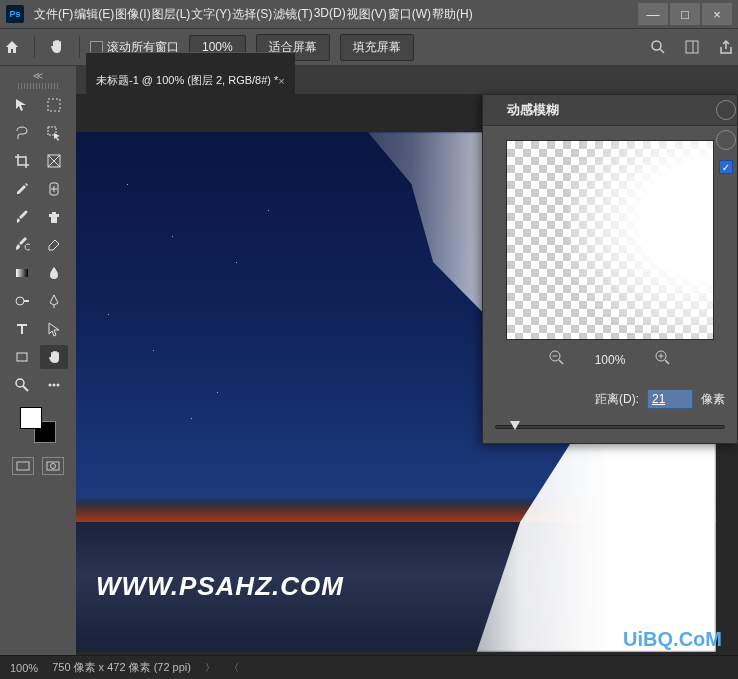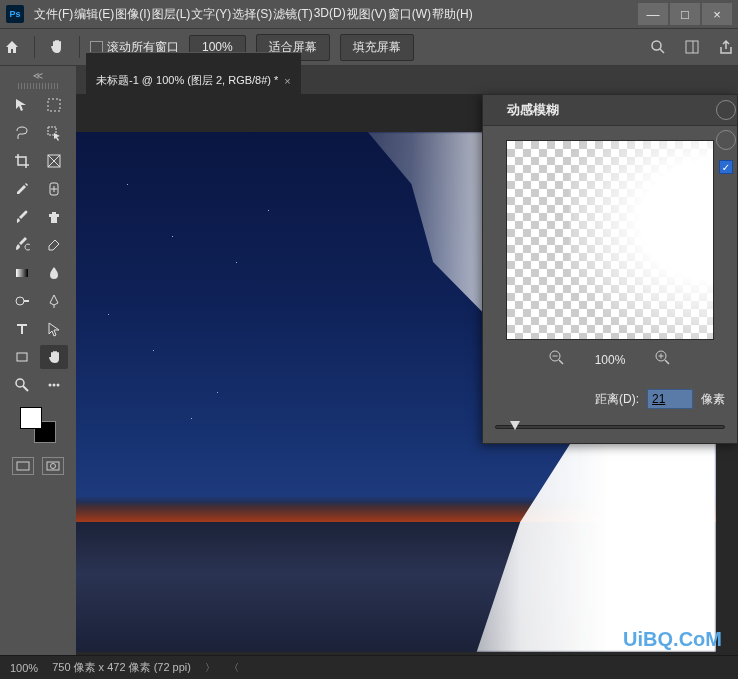--- a/index.html
+++ b/index.html
@@ -23,40 +23,40 @@
   .tools { display: grid; grid-template-columns: 28px 28px; gap: 4px; }
   .tool { width: 28px; height: 24px; display: flex; align-items: center; justify-content: center; cursor: pointer; border-radius: 2px; fill: #e0e0e0; }
   .tool.active { background: #3a3a3a; }
   .swatches { margin-top: 10px; position: relative; width: 36px; height: 36px; }
   .sw-fg { position: absolute; width: 22px; height: 22px; background: #fff; border: 1px solid #000; top: 0; left: 0; z-index: 2; }
   .sw-bg { position: absolute; width: 22px; height: 22px; background: #000; border: 1px solid #888; bottom: 0; right: 0; }
   .modebtns { margin-top: 14px; display: flex; gap: 8px; }
   .modebtn { width: 22px; height: 18px; border: 1px solid #888; fill: #ccc; display: flex; align-items: center; justify-content: center; cursor: pointer; }
   .docarea { flex: 1; background: #282828; display: flex; flex-direction: column; position: relative; }
   .tabrow { height: 28px; background: #3b3b3b; display: flex; align-items: center; padding: 0 10px; }
-  .doctab { background: #282828; padding: 20px 10px; border-top: 1px solid #555; font-size: 11px; display: flex; align-items: center; gap: 6px; }
+  .doctab { background: #282828; padding: 20px 10px; border-top: 1px solid #555; font-size: 11px; display: flex; align-items: center; }
   .doctab .x { cursor: pointer; color: #aaa; }
   .canvaswrap { flex: 1; position: relative; overflow: hidden; display: flex; align-items: flex-start; justify-content: flex-start; padding: 38px 0 0 0; }
   .canvas { width: 640px; height: 520px; position: relative; background: linear-gradient(to bottom,#0a1642 0%,#0e2055 30%,#16306e 55%,#1d3a7c 70%,#26293a 72%,#0d0d12 78%,#0d0d12 100%); overflow: hidden; }
   .sunset { position: absolute; bottom: 110px; left: 0; right: 0; height: 40px; background: linear-gradient(to bottom,rgba(255,80,20,0) 0%,rgba(255,80,20,0.6) 50%,rgba(255,170,40,0.5) 70%,rgba(10,10,20,0) 100%); }
   .ground { position: absolute; bottom: 0; left: 0; right: 0; height: 130px; background: linear-gradient(to bottom,#1b2238 0%,#2a3352 40%,#1a2138 100%); }
   .streaks { position: absolute; top: 0; right: 0; width: 68%; height: 100%; background: linear-gradient(to right, rgba(255,255,255,0) 0%, rgba(255,255,255,0.3) 30%, rgba(255,255,255,0.9) 55%, #fff 75%, #fff 100%); clip-path: polygon(20% 0, 100% 0, 100% 100%, 45% 100%, 55% 75%, 68% 58%, 55% 42%, 35% 25%, 30% 10%); filter: blur(1px); }
   .stars { position: absolute; inset: 0; }
   .star { position: absolute; width: 1px; height: 1px; background: #cde; border-radius: 50%; }
   .wm { position: absolute; bottom: 50px; left: 20px; color: #fff; font-size: 26px; font-weight: bold; font-style: italic; letter-spacing: 1px; }
   .dialog { position: absolute; top: 94px; right: 0; width: 256px; background: #535353; border: 1px solid #2a2a2a; box-shadow: -2px 2px 10px rgba(0,0,0,0.5); }
   .dlg-title { background: #424242; padding: 6px 24px; font-weight: bold; font-size: 13px; border-bottom: 1px solid #333; }
   .dlg-body { padding: 14px 12px; }
   .preview { width: 208px; height: 200px; background-image: linear-gradient(45deg,#ccc 25%,transparent 25%),linear-gradient(-45deg,#ccc 25%,transparent 25%),linear-gradient(45deg,transparent 75%,#ccc 75%),linear-gradient(-45deg,transparent 75%,#ccc 75%); background-size: 16px 16px; background-position: 0 0,0 8px,8px -8px,-8px 0; background-color: #fff; border: 1px solid #2a2a2a; position: relative; margin: 0 auto; }
   .prev-blur { position: absolute; top: 0; right: 0; width: 70%; height: 100%; background: radial-gradient(ellipse at 100% 40%, #fff 0%, #fff 35%, rgba(255,255,255,0.6) 55%, rgba(255,255,255,0) 80%); }
   .zoomrow { display: flex; align-items: center; justify-content: center; gap: 30px; margin-top: 10px; }
   .mag { cursor: pointer; fill: #ccc; }
   .fieldrow { display: flex; align-items: center; gap: 8px; margin-top: 20px; }
   .numinput { width: 46px; background: #3a3a3a; border: 1px solid #222; color: #e8e8e8; padding: 2px 4px; font-size: 12px; }
-  .numinput.sel { background: #5a7aa8; color: #000000; border: 1px solid #3a5a88; text-decoration: underline; }
+  .numinput.sel { background: #5a7aa8; color: #ffffff; border: 1px solid #3a5a88; text-decoration: underline; }
   .anglectl { width: 36px; height: 36px; border: 1px solid #888; border-radius: 50%; position: relative; margin-left: auto; }
   .anglectl::after { content: ""; position: absolute; top: 50%; left: 50%; width: 16px; height: 1px; background: #ccc; transform-origin: left; }
   .slider { margin-top: 16px; height: 4px; background: #3a3a3a; border: 1px solid #222; border-radius: 2px; position: relative; }
   .thumb { position: absolute; top: -5px; left: 6%; width: 0; height: 0; border-left: 5px solid transparent; border-right: 5px solid transparent; border-top: 9px solid #ddd; }
   .side-ctrls { position: absolute; top: 100px; right: 2px; display: flex; flex-direction: column; gap: 10px; align-items: center; z-index: 3; }
   .side-circle { width: 20px; height: 20px; border: 1px solid #888; border-radius: 50%; }
   .side-chk { width: 14px; height: 14px; background: #2a6cd4; border: 1px solid #1a4a9a; display: flex; align-items: center; justify-content: center; color: #fff; font-size: 10px; }
   .status { height: 24px; background: #282828; display: flex; align-items: center; padding: 0 10px; gap: 14px; font-size: 11px; color: #bbb; border-top: 1px solid #1a1a1a; }
   .brand { position: absolute; bottom: 28px; right: 16px; color: #5aa9e6; font-size: 20px; font-weight: bold; }
   .chev { font-size: 10px; color: #aaa; cursor: pointer; }
@@ -291,20 +291,21 @@
           <div class="star" style="top:35%;left:5%"></div>
             <div class="star" style="top:50%;left:22%"></div>
           <div class="star" style="top:15%;left:30%"></div>
             <div class="star" style="top:42%;left:12%"></div>
           <div class="star" style="top:55%;left:18%"></div>
             <div class="star" style="top:25%;left:25%"></div>
         </div>
         <div class="sunset"></div>
         <div class="ground"></div>
         <div class="streaks"></div>
+        <div class="wm">WWW.PSAHZ.COM</div>
       </div>
     </div>
   </div>
 </div>
 
 <div class="dialog">
   <div class="dlg-title">动感模糊</div>
   <div class="dlg-body">
     <div class="preview">
       <div class="prev-blur"></div>

